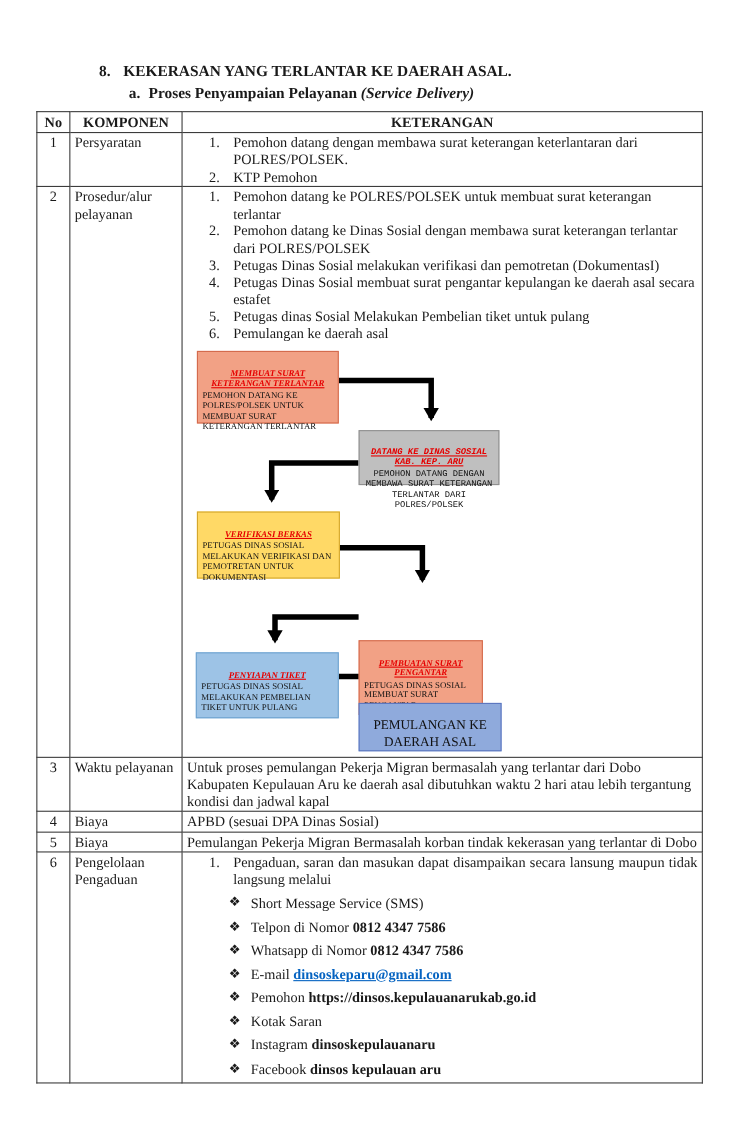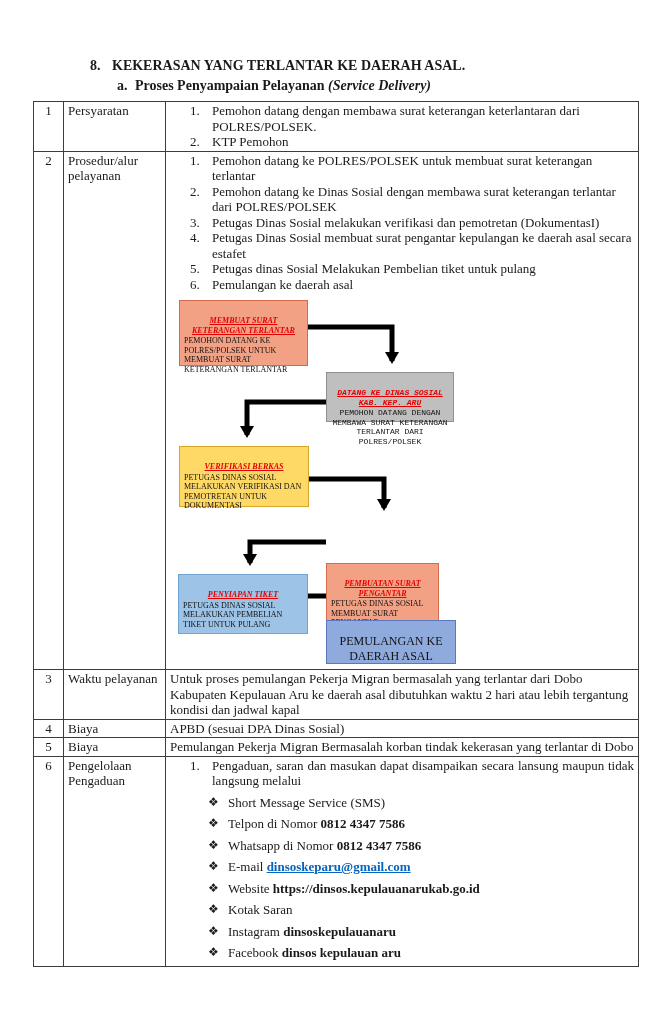--- a/index.html
+++ b/index.html
@@ -70,20 +70,25 @@
     </div>
   </div>
 
   <table class="main">
     <colgroup>
         <col class="no">
         <col class="komp">
         <col class="ket">
       </colgroup>
     <tbody>
+        <tr>
+      <th class="h-no">No</th>
+      <th class="h-komp">KOMPONEN</th>
+      <th class="h-ket">KETERANGAN</th>
+    </tr>
 
     <tr>
       <td class="c-no">1</td>
       <td>Persyaratan</td>
       <td>
         <div class="li">
               <span class="num">1.</span>
               <span class="litext">Pemohon datang dengan membawa surat keterangan keterlantaran dari POLRES/POLSEK.</span>
             </div>
         <div class="li">
@@ -206,21 +211,21 @@
         <div class="bullet">
               <span class="bmark">❖</span>
               <span class="btext"><span>Whatsapp di Nomor </span><b>0812 4347 7586</b></span>
             </div>
         <div class="bullet">
               <span class="bmark">❖</span>
               <span class="btext"><span>E-mail </span><a class="link">dinsoskeparu@gmail.com</a></span>
             </div>
         <div class="bullet">
               <span class="bmark">❖</span>
-              <span class="btext"><span>Website </span><b>https://dinsos.kepulauanarukab.go.id</b></span>
+              <span class="btext"><span>Pemohon </span><b>https://dinsos.kepulauanarukab.go.id</b></span>
             </div>
         <div class="bullet">
               <span class="bmark">❖</span>
               <span class="btext"><span>Kotak Saran</span><b></b></span>
             </div>
         <div class="bullet">
               <span class="bmark">❖</span>
               <span class="btext"><span>Instagram </span><b>dinsoskepulauanaru</b></span>
             </div>
         <div class="bullet" style="margin-bottom:4px;">

